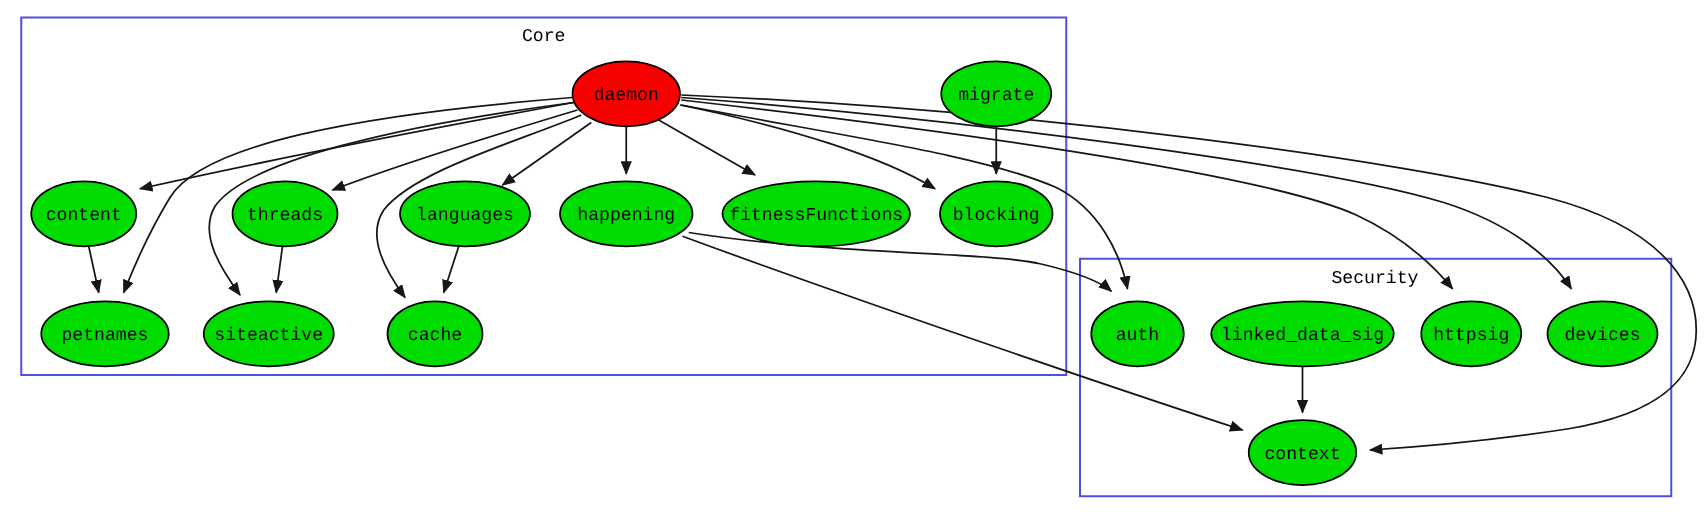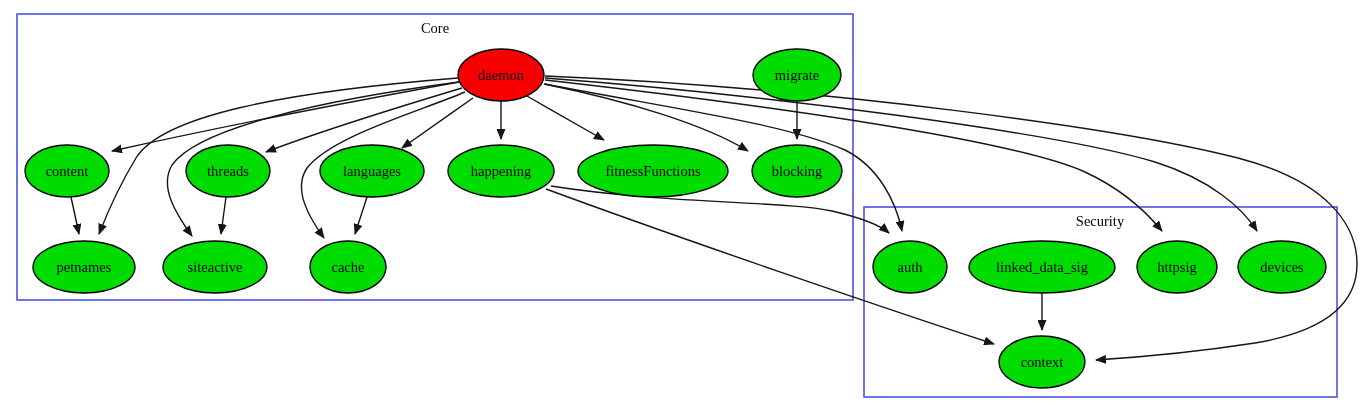--- a/index.html
+++ b/index.html
@@ -1,20 +1,20 @@
 <!DOCTYPE html>
 <html><head>
 <meta charset="utf-8">
 <style>
   html,body{margin:0;padding:0;background:#ffffff;}
   #stage{
     position:relative;
     width:1363px;height:415px;
     background:#ffffff;
-    font-family:Liberation Serif, serif;
+    font-family:Liberation Mono, monospace;
     overflow:hidden;
   }
   svg{display:block;}
   .cluster-box{fill:none;stroke-width:1.6px;}
   .cluster-label{font-size:14.5px;fill:#000000;text-anchor:middle;}
   .edge{fill:none;stroke:#161616;stroke-width:1.4px;}
   .node-ellipse{stroke:#000000;stroke-width:1.4px;}
   .node-label{font-size:14.5px;fill:#000000;text-anchor:middle;}
 </style>
 </head>

